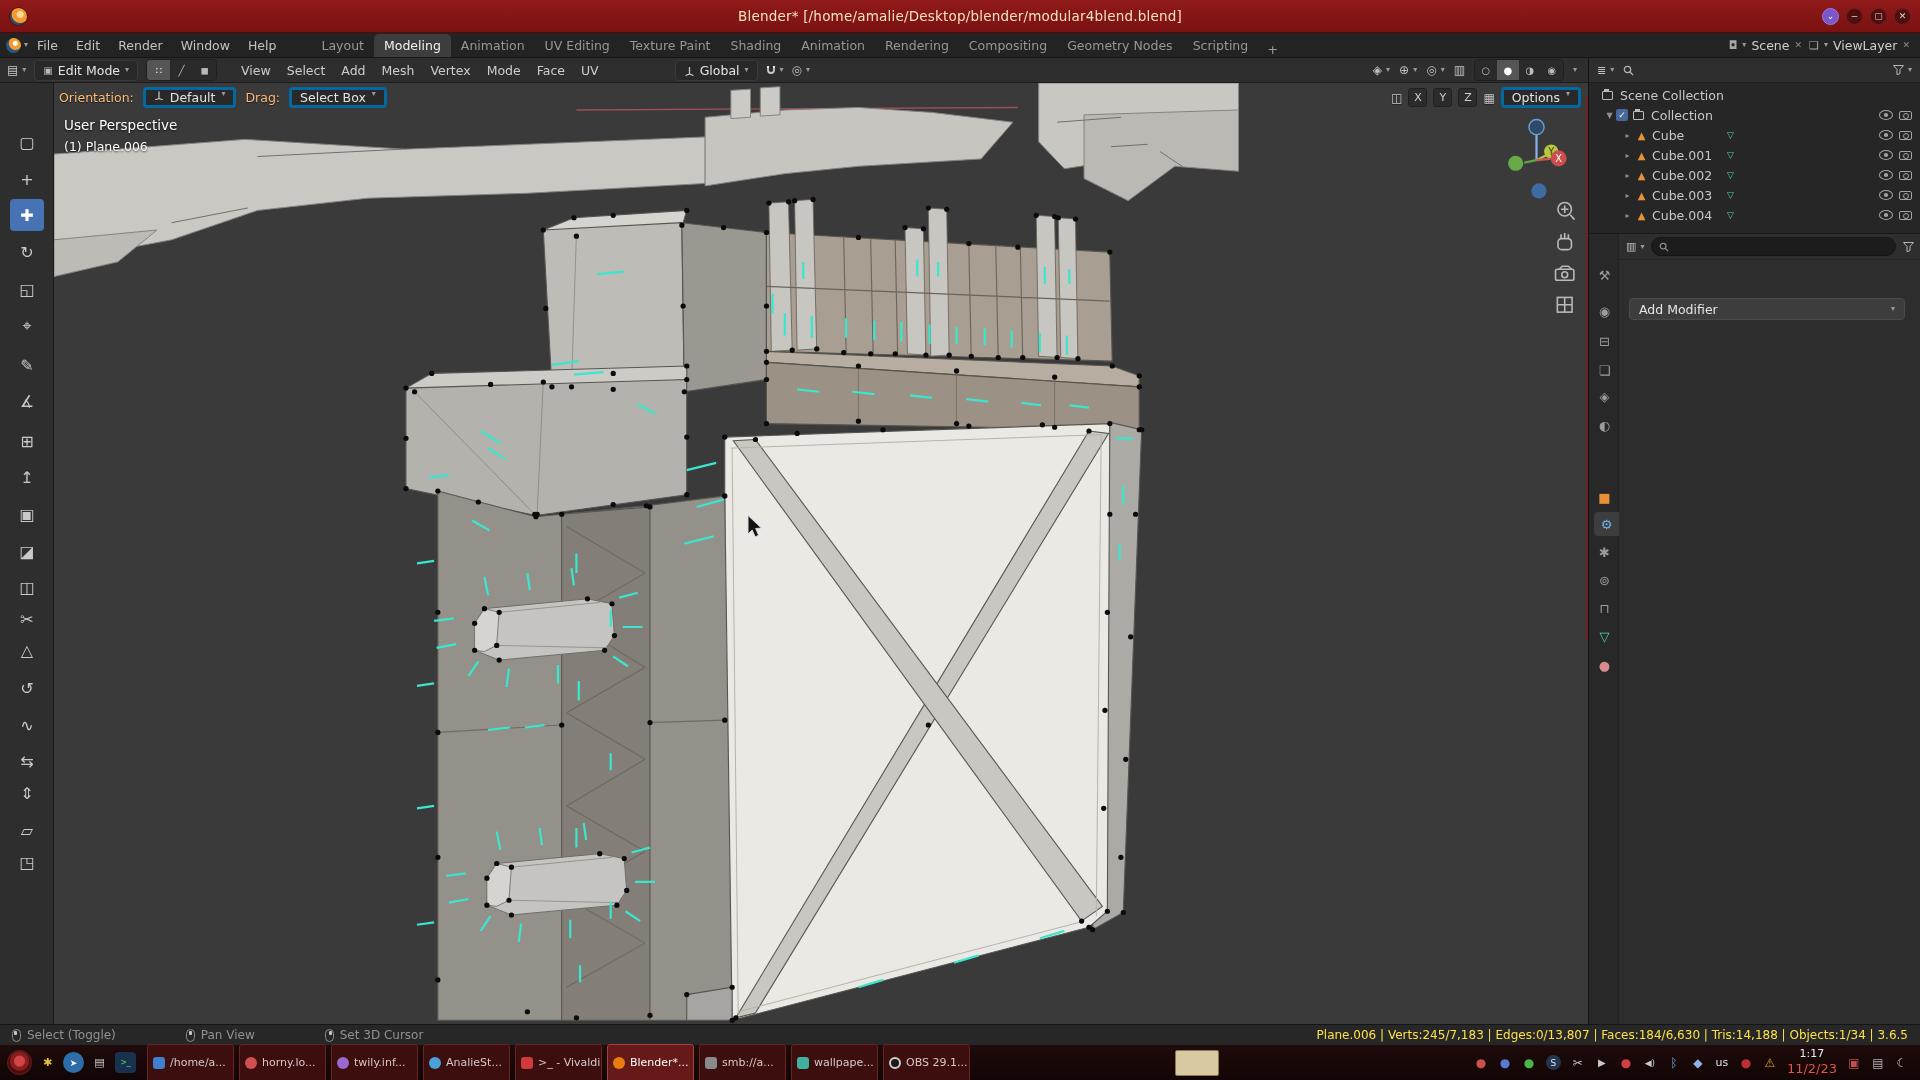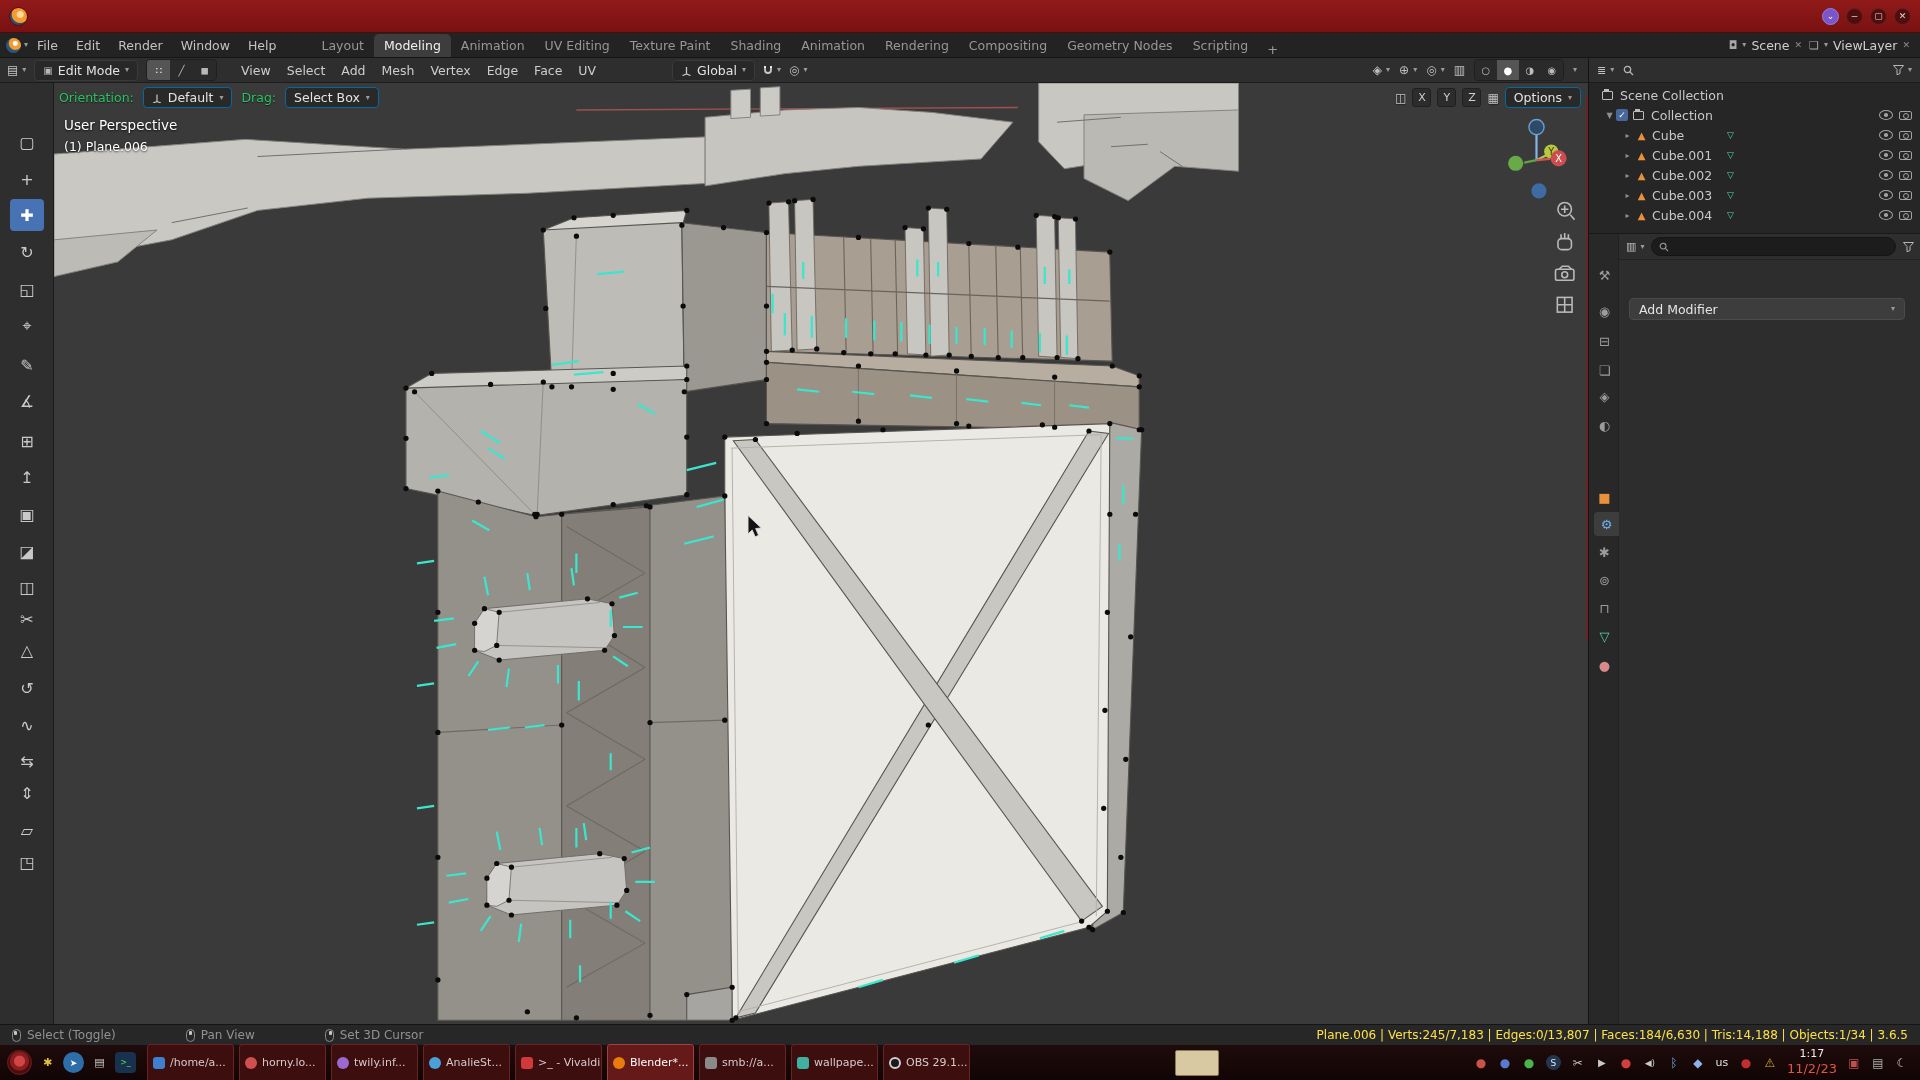--- a/index.html
+++ b/index.html
@@ -40,22 +40,22 @@
 .shbtn.on{background:#555;color:#fff}
 
 #toolbar{position:absolute;left:0;top:83px;width:54px;height:941px;background:#2e2e2e;border-right:1px solid #1b1b1b}
 .tool{position:absolute;left:10px;width:34px;height:32px;border-radius:4px;display:flex;align-items:center;justify-content:center;font-size:16px;color:#c9c9c9}
 .tool.active{background:#4772b3;color:#fff}
 
 #viewport{position:absolute;left:54px;top:83px;width:1534px;height:941px;background:#3a3a3a;overflow:hidden}
 #scene{position:absolute;left:0;top:0;width:1534px;height:941px}
 .vp-float{position:absolute;top:3px;left:5px;display:flex;gap:9px;align-items:center;height:23px}
 .vp-float-right{position:absolute;top:3px;right:7px;display:flex;gap:6px;align-items:center;height:23px}
-.flabel{font-size:12.5px;color:#22c55e;text-shadow:0 1px 1px rgba(0,0,0,.55)}
-.fdd{background:rgba(40,40,40,.93);border:1px solid #0369a1;border-radius:4px;height:21px;display:inline-flex;align-items:center;gap:6px;padding:0 8px;font-size:12.5px;color:#e3e3e3}
+.flabel{font-size:12.5px;color:#fdba74;text-shadow:0 1px 1px rgba(0,0,0,.55)}
+.fdd{background:rgba(40,40,40,.93);border:3px solid #0369a1;border-radius:4px;height:21px;display:inline-flex;align-items:flex-start;gap:6px;padding:0 8px;font-size:12.5px;color:#e3e3e3}
 .xyzbtn{width:19px;height:19px;background:rgba(43,43,43,.95);border:1px solid #202020;border-radius:3px;color:#cfcfcf;font-size:11px;display:flex;align-items:center;justify-content:center}
 .ficon{font-size:12px;color:#c5c5c5;text-shadow:0 1px 1px rgba(0,0,0,.5)}
 .overlay-text{position:absolute;left:10px;top:32px;color:#fff;font-size:13.5px;text-shadow:0 1px 2px rgba(0,0,0,.75);line-height:1.6}
 #region-divider{position:absolute;left:1586px;top:95px;width:2px;height:545px;background:#6e2222}
 
 #outliner-header{position:absolute;left:1588px;top:58px;width:332px;height:25px;background:#2e2e2e;border-bottom:1px solid #1c1c1c;border-left:1px solid #141414;display:flex;align-items:center;gap:9px;padding:0 8px}
 #outliner{position:absolute;left:1588px;top:83px;width:332px;height:150px;background:#262626;border-left:1px solid #141414}
 .orow{position:absolute;left:0;width:100%;height:20px;display:flex;align-items:center;font-size:12.5px;color:#c9c9c9}
 .oarrow{color:#8e8e8e;font-size:8px;width:13px;text-align:center}
 .omesh{color:#e8913a;font-size:10px;width:15px;text-align:center}
@@ -98,20 +98,21 @@
 .tricon{font-size:12px;text-align:center;min-width:14px}
 .badge{width:15px;height:15px;border-radius:50%;background:#24364d;color:#dfe8f5;font-size:9px;display:flex;align-items:center;justify-content:center}
 .clock{text-align:center;font-size:11px;line-height:1.3;color:#ececec}
 .clock .date{color:#e05545;font-size:13px}
 </style>
 </head>
 <body>
 
 <div id="titlebar">
   <div class="applogo"></div>
+  <div class="title">Blender* [/home/amalie/Desktop/blender/modular4blend.blend]</div>
   <div class="winctl">
     <div class="winbtn shade">⌄</div>
     <div class="winbtn">−</div>
     <div class="winbtn">▢</div>
     <div class="winbtn">✕</div>
   </div>
 </div>
 
 <div id="menubar">
   <div class="blogo"></div>
@@ -165,21 +166,21 @@
     <span class="mselbtn on">∷</span>
     <span class="mselbtn">╱</span>
     <span class="mselbtn">◼</span>
   </div>
   <div class="mseg">
     <span class="mitem">View</span>
     <span class="mitem">Select</span>
     <span class="mitem">Add</span>
     <span class="mitem">Mesh</span>
     <span class="mitem">Vertex</span>
-    <span class="mitem">Edge</span>
+    <span class="mitem">Mode</span>
     <span class="mitem">Face</span>
     <span class="mitem">UV</span>
   </div>
   <div class="dd" style="margin-left:60px">
     <svg width="11" height="11" viewBox="0 0 11 11">
         <path d="M5.5 9V2M5.5 9L1.5 10.5M5.5 9l4 1.5" stroke="#c8c8c8" stroke-width="1.3" fill="none"></path>
       </svg>
     <span>Global</span>
     <span class="caret">▾</span>
   </div>

